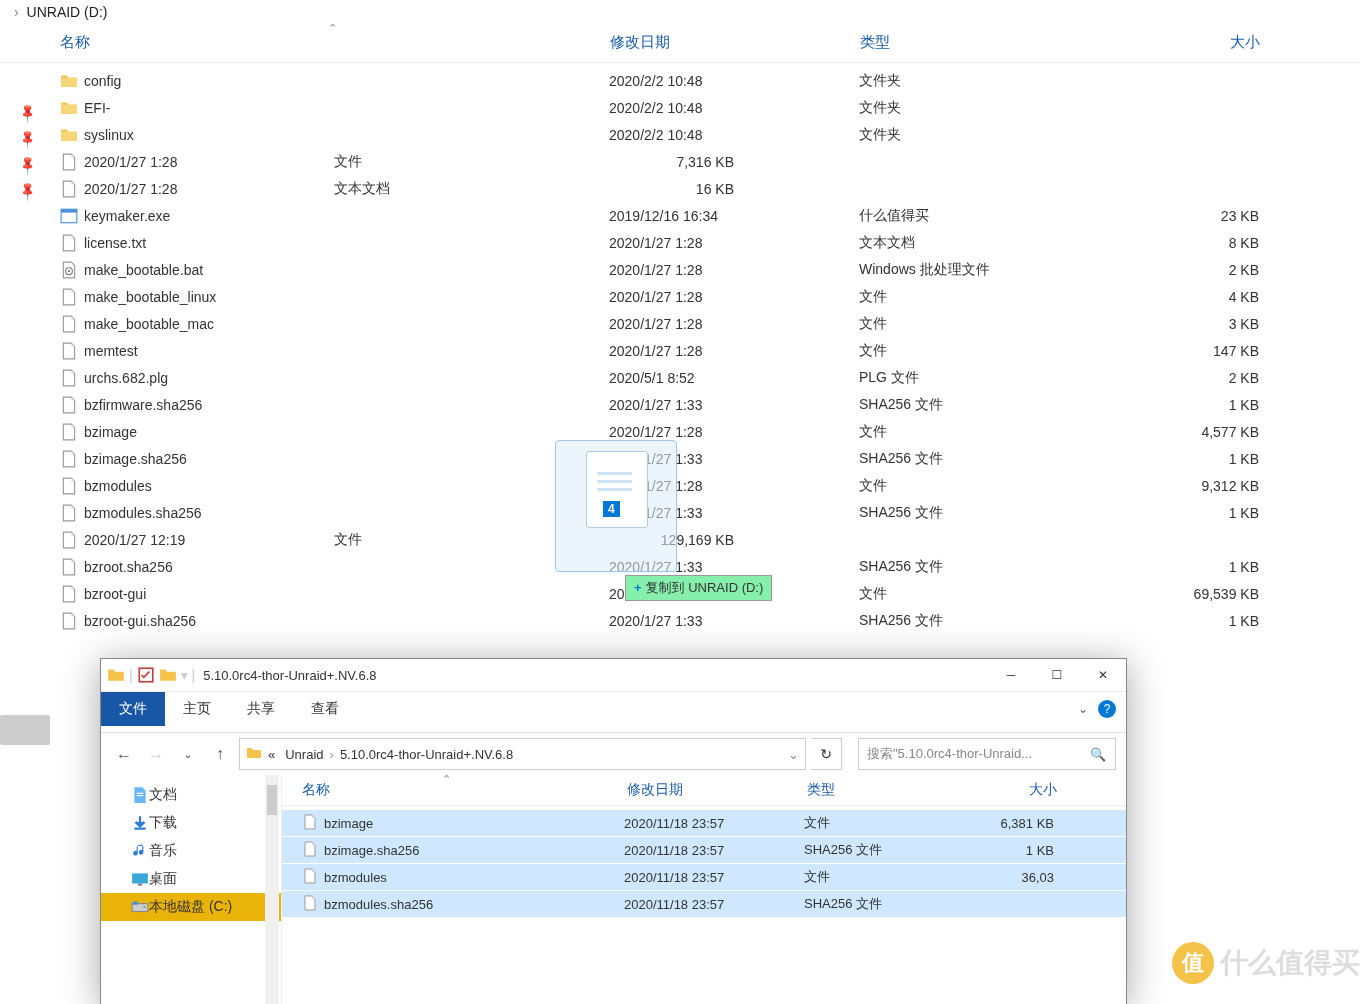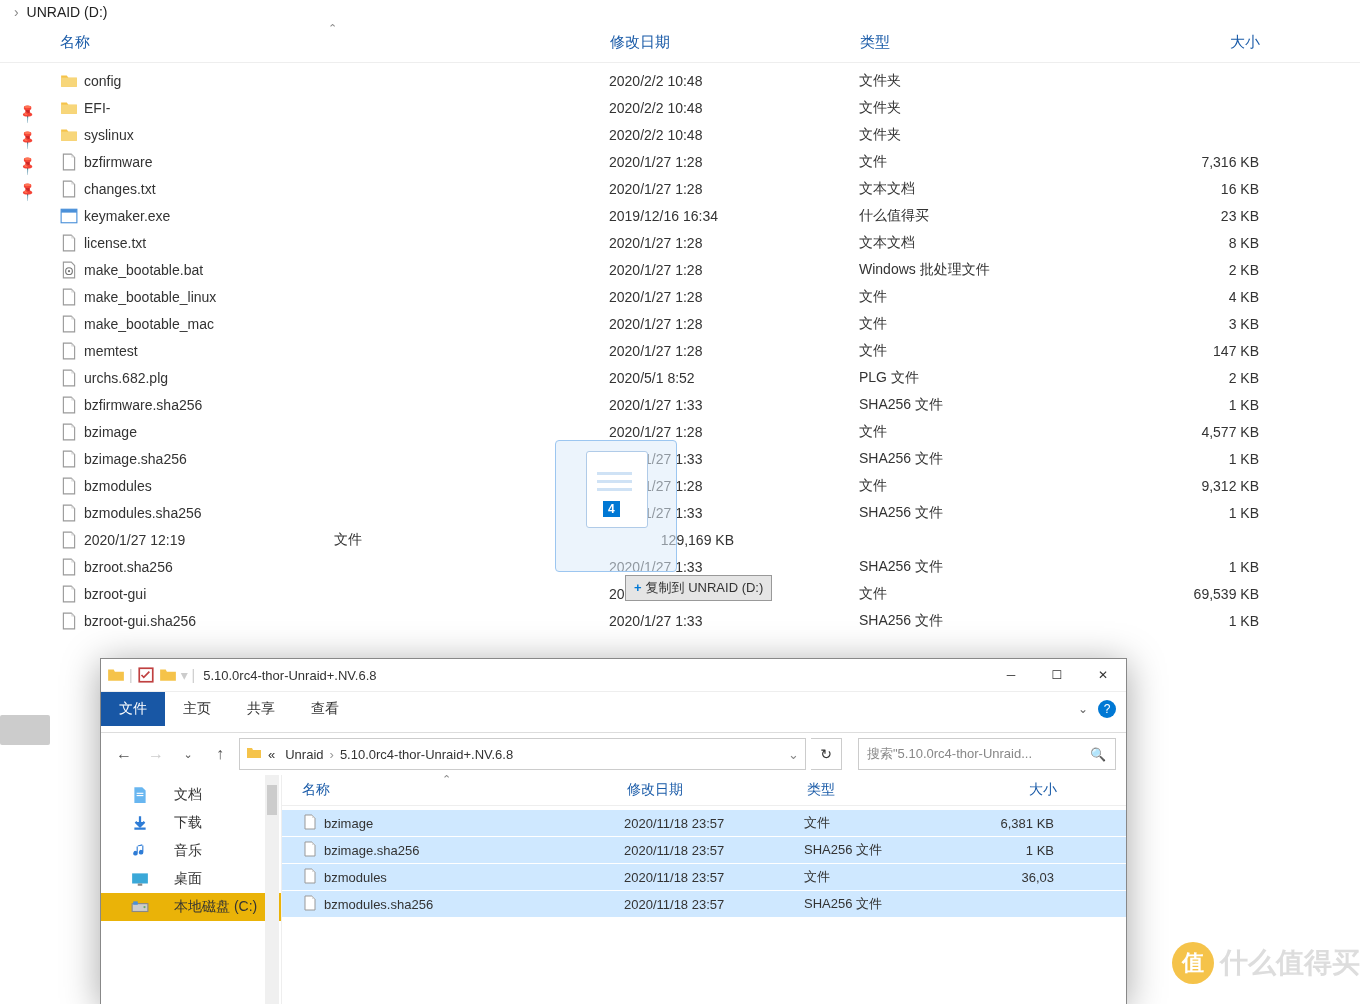--- a/index.html
+++ b/index.html
@@ -12,21 +12,21 @@
 .file-list{padding:4px 0 0 0}
 .file-row{display:flex;align-items:center;height:27px;padding-left:60px;font-size:14px;color:#333}
 .file-row .icon{width:18px;height:18px;margin-right:6px;flex-shrink:0;display:flex;align-items:center;justify-content:center}
 .file-row .fname{width:525px}.file-row .fdate{width:250px}.file-row .ftype{width:250px}.file-row .fsize{width:150px;text-align:right}
 .pins{position:absolute;left:20px;top:108px}
 .pin{width:16px;height:16px;margin-bottom:12px;color:#5a8cc7;font-size:13px;transform:rotate(-45deg);margin-top:-2px}
 .drag-ghost{position:absolute;left:555px;top:440px;width:120px;height:130px;background:rgba(220,235,250,0.55);border:1px solid #9cc6f0;border-radius:4px;pointer-events:none}
 .drag-ghost .doc{position:absolute;left:30px;top:10px;width:60px;height:75px;background:#fff;border:1px solid #b0cbe8;border-radius:3px}
 .drag-ghost .doc::before{content:'';position:absolute;top:20px;left:10px;width:35px;height:3px;background:#cfe2f5;box-shadow:0 8px 0 #cfe2f5,0 16px 0 #cfe2f5}
 .drag-ghost .badge{position:absolute;left:47px;top:60px;background:#0078d4;color:#fff;font-size:12px;padding:1px 5px;font-weight:bold}
-.drag-tooltip{position:absolute;left:625px;top:575px;background:#e5e5e5;border:1px solid #999;padding:3px 8px;font-size:13px;color:#333;white-space:nowrap;z-index:5}
+.drag-tooltip{position:absolute;left:625px;top:575px;background:#86efac;border:1px solid #999;padding:3px 8px;font-size:13px;color:#333;white-space:nowrap;z-index:5}
 .drag-tooltip .plus{color:#0078d4;font-weight:bold;margin-right:4px}
 .scrollbar{position:absolute;left:0;top:715px;width:50px;height:30px;background:#ccc;border-radius:2px}
 .sub-window{position:absolute;left:100px;top:658px;width:1025px;height:345px;background:#fff;border:1px solid #888;box-shadow:0 5px 35px rgba(0,0,0,0.35);z-index:10}
 .sub-titlebar{height:32px;background:#fff;display:flex;align-items:center;padding-left:6px;border-bottom:1px solid #eee}
 .sub-titlebar .ticon{width:18px;height:18px;margin-right:4px;display:flex;align-items:center;justify-content:center}
 .sub-titlebar .title{font-size:13px;margin-left:8px}
 .sub-titlebar .wincontrols{margin-left:auto;display:flex}
 .sub-titlebar .winbtn{width:46px;height:32px;display:flex;align-items:center;justify-content:center;font-size:12px}
 .sub-ribbon{height:40px;display:flex;align-items:flex-start;padding:0;border-bottom:1px solid #ddd;position:relative}
 .sub-ribbon .tab{padding:8px 18px;font-size:14px;color:#333}
@@ -37,21 +37,21 @@
 .sub-navbar .navbtn{width:26px;height:26px;display:flex;align-items:center;justify-content:center;color:#555;font-size:16px}
 .sub-navbar .navbtn.disabled{color:#ccc}
 .sub-navbar .path{flex:1;height:30px;border:1px solid #ccc;display:flex;align-items:center;padding:0 6px;font-size:13px;margin-right:6px}
 .sub-navbar .path .pi{margin-right:6px}
 .sub-navbar .path .chev{color:#999;margin:0 6px}
 .sub-navbar .refresh{width:30px;height:30px;border:1px solid #ccc;border-left:none;display:flex;align-items:center;justify-content:center;margin-left:-7px;margin-right:10px}
 .sub-navbar .search{width:240px;height:30px;border:1px solid #ccc;display:flex;align-items:center;padding:0 8px;font-size:13px;color:#888}
 .sub-navbar .search .sicon{margin-left:auto;color:#666}
 .sub-body{display:flex;height:230px}
 .sub-tree{width:180px;border-right:1px solid #eee;padding:6px 0;font-size:14px;position:relative}
-.tree-item{display:flex;align-items:center;padding:5px 8px 5px 30px;gap:25px}
+.tree-item{display:flex;align-items:center;padding:5px 8px 5px 30px;gap:0}
 .tree-item.selected{background:#eab308}
 .tree-item .ticn{width:18px;height:18px;display:flex;align-items:center;justify-content:center}
 .tree-scroll{position:absolute;right:2px;top:0;width:14px;height:100%;background:#f0f0f0}
 .tree-scroll .thumb{position:absolute;top:10px;left:2px;width:10px;height:30px;background:#ccc}
 .sub-content{flex:1}
 .sub-header{display:flex;padding:6px 0 6px 20px;color:#1a5ba8;font-size:14px;border-bottom:1px solid #eee;position:relative}
 .sub-header .sort-arrow{position:absolute;left:160px;top:-2px;color:#888;font-size:11px}
 .sc-name{width:325px}.sc-date{width:180px}.sc-type{width:150px}.sc-size{width:100px;text-align:right}
 .sub-files{padding-top:4px}
 .sub-file-row{display:flex;align-items:center;height:26px;padding-left:20px;font-size:13px;background:#cfe8ff;border-bottom:1px solid #fff}
@@ -121,33 +121,31 @@
         <span class="ftype">文件夹</span>
         <span class="fsize"></span>
       </div>
       <div class="file-row">
         <span class="icon">
           <svg viewBox="0 0 16 16">
             <path fill="#fff" stroke="#999" d="M3 1h7l3 3v11H3z"></path>
             <path fill="#ddd" d="M10 1v3h3z"></path>
           </svg>
         </span>
-        <span class="fname">bzfirmware</span>
         <span class="fdate">2020/1/27 1:28</span>
         <span class="ftype">文件</span>
         <span class="fsize">7,316 KB</span>
       </div>
       <div class="file-row">
         <span class="icon">
           <svg viewBox="0 0 16 16">
             <path fill="#fff" stroke="#999" d="M3 1h7l3 3v11H3z"></path>
             <path fill="#ddd" d="M10 1v3h3z"></path>
           </svg>
         </span>
-        <span class="fname">changes.txt</span>
         <span class="fdate">2020/1/27 1:28</span>
         <span class="ftype">文本文档</span>
         <span class="fsize">16 KB</span>
       </div>
       <div class="file-row">
         <span class="icon">
           <svg viewBox="0 0 16 16">
             <rect x="1" y="2" width="14" height="12" fill="#fff" stroke="#4a90d9"></rect>
             <rect x="1" y="2" width="14" height="3" fill="#4a90d9"></rect>
           </svg>

